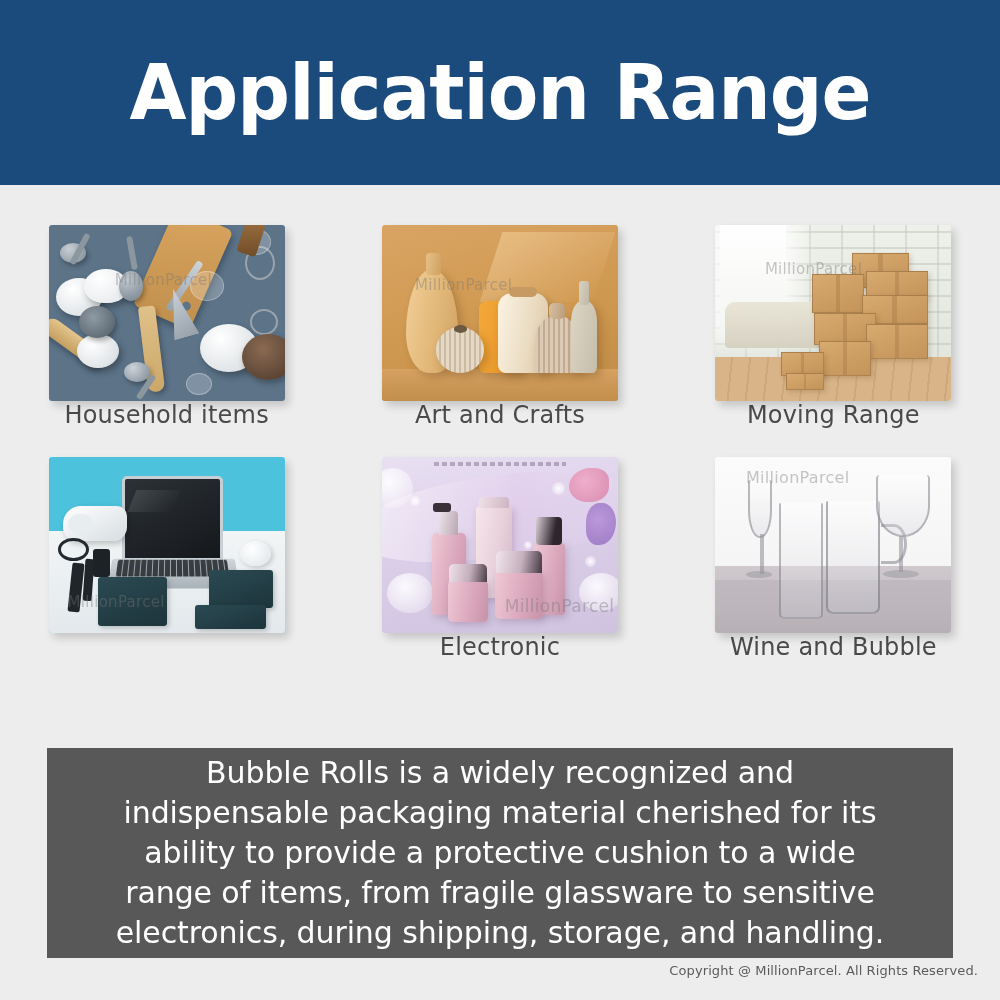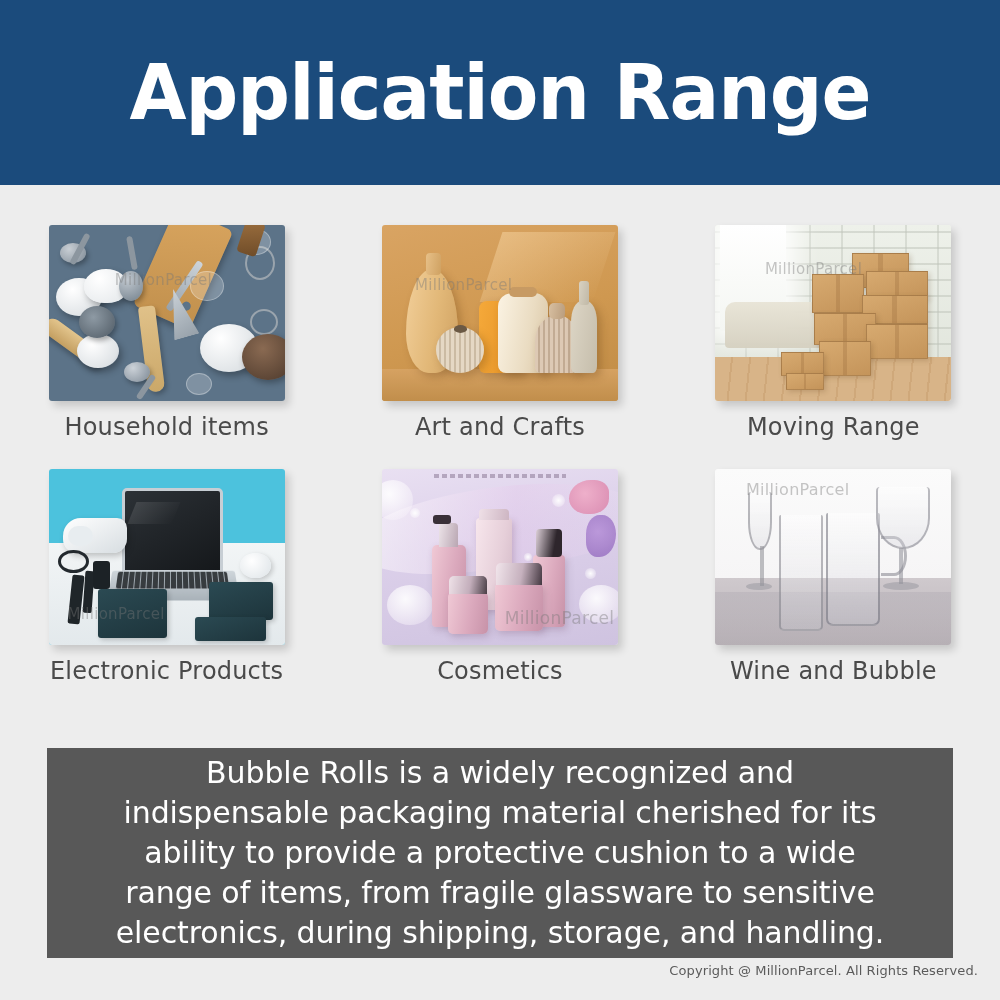--- a/index.html
+++ b/index.html
@@ -58,21 +58,21 @@
   .card-thumb {
     width: 236px;
     height: 176px;
     border-radius: 3px;
     box-shadow: 4px 5px 9px rgba(0,0,0,0.17);
     position: relative;
     overflow: hidden;
   }
 
   .card-label {
-    margin-top: 12px;
+    margin-top: 0;
     font-size: 24px;
     color: #4a4a4a;
     font-family: "DejaVu Sans", sans-serif;
     font-weight: normal;
     letter-spacing: 0.2px;
     white-space: nowrap;
   }
 
   .watermark {
     position: absolute;
@@ -641,21 +641,20 @@
         <div class="tablet t2"></div>
         <div class="tablet t3"></div>
         <div class="pen p1"></div>
         <div class="pen p2"></div>
         <div class="watch"></div>
         <div class="earbuds"></div>
         <div class="cable"></div>
       </div>
       <span class="watermark" style="left:8%;top:77%;">MillionParcel</span>
     </div>
-    <div class="card-label">Electronic Products</div>
   </div>
 
   <div class="card">
     <div class="card-thumb">
       <div class="art-cosmetics">
         <div class="swirl"></div>
         <div class="toptext"></div>
         <div class="bloom bl1"></div>
         <div class="bloom bl2"></div>
         <div class="bloom bl3"></div>
@@ -667,21 +666,21 @@
         <div class="sparkle s4"></div>
         <div class="sparkle s5"></div>
         <div class="prod tube"></div>
         <div class="prod pump"></div>
         <div class="prod airless"></div>
         <div class="prod jar-big"></div>
         <div class="prod jar-small"></div>
       </div>
       <span class="watermark" style="left:52%;top:79%;font-size:17px;">MillionParcel</span>
     </div>
-    <div class="card-label">Cosmetics</div>
+    <div class="card-label">Electronic</div>
   </div>
 
   <div class="card">
     <div class="card-thumb">
       <div class="art-wine">
         <div class="reflection"></div>
         <div class="flute-bowl"></div>
         <div class="flute-stem"></div>
         <div class="flute-foot"></div>
         <div class="tumbler"></div>

